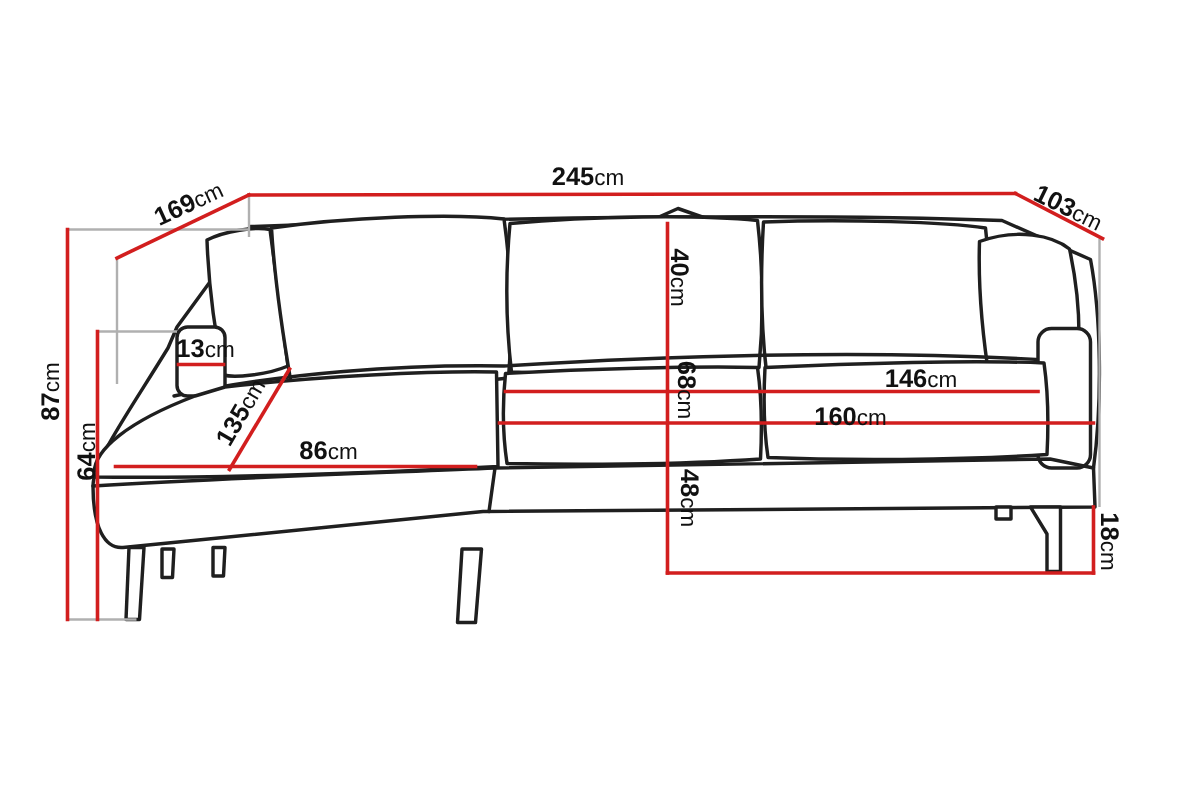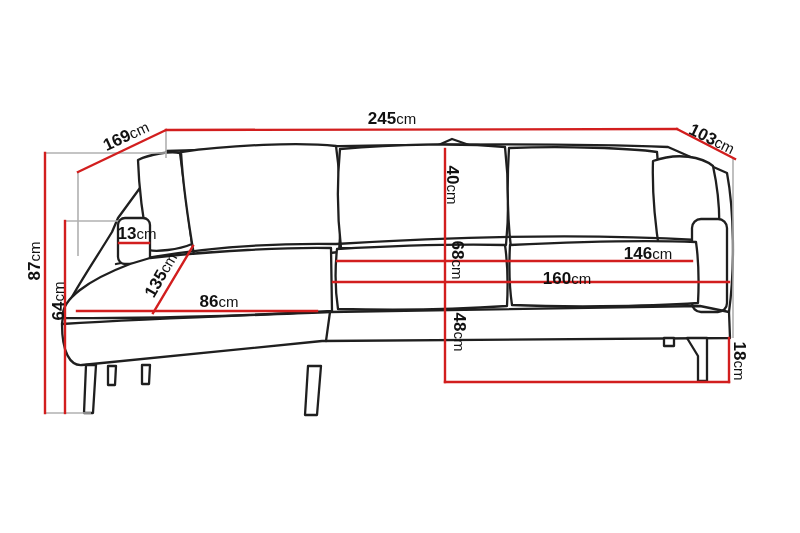--- a/index.html
+++ b/index.html
@@ -151,21 +151,21 @@
 
   <div class="dim r90" style="left:452px;top:185px;">
     <b>40</b><span>cm</span></div>
 
   <div class="dim r90" style="left:457px;top:260px;">
     <b>68</b><span>cm</span></div>
 
   <div class="dim r90" style="left:459px;top:332px;">
     <b>48</b><span>cm</span></div>
 
-  <div class="dim" style="left:648px;top:253px;">
+  <div class="dim" style="left:614px;top:253px;">
     <b>146</b><span>cm</span></div>
 
   <div class="dim" style="left:567px;top:278px;">
     <b>160</b><span>cm</span></div>
 
   <div class="dim r90" style="left:739px;top:361px;">
     <b>18</b><span>cm</span></div>
 
 </div>
 

